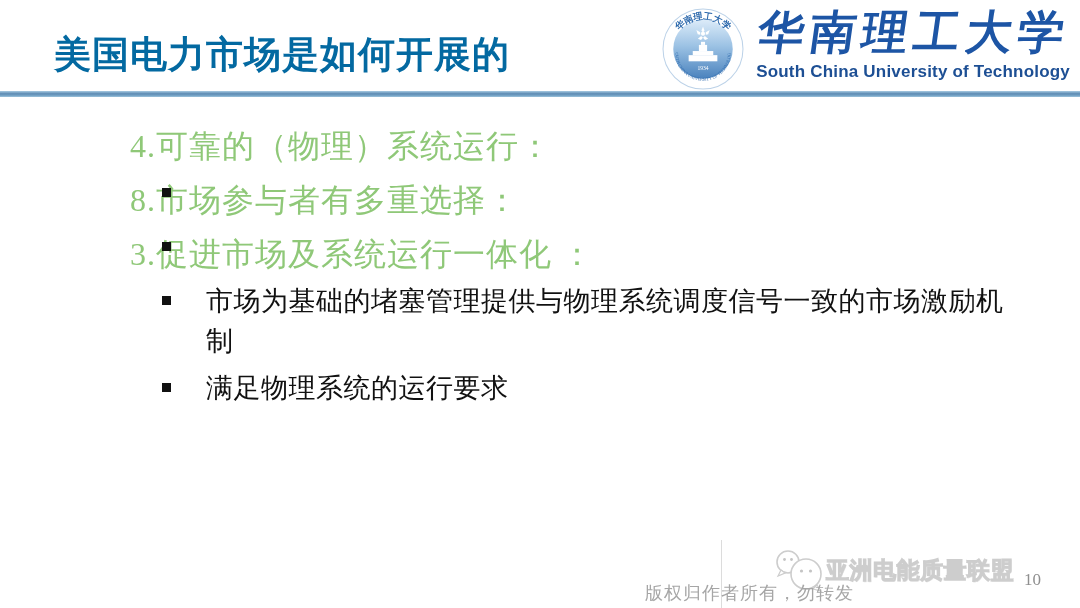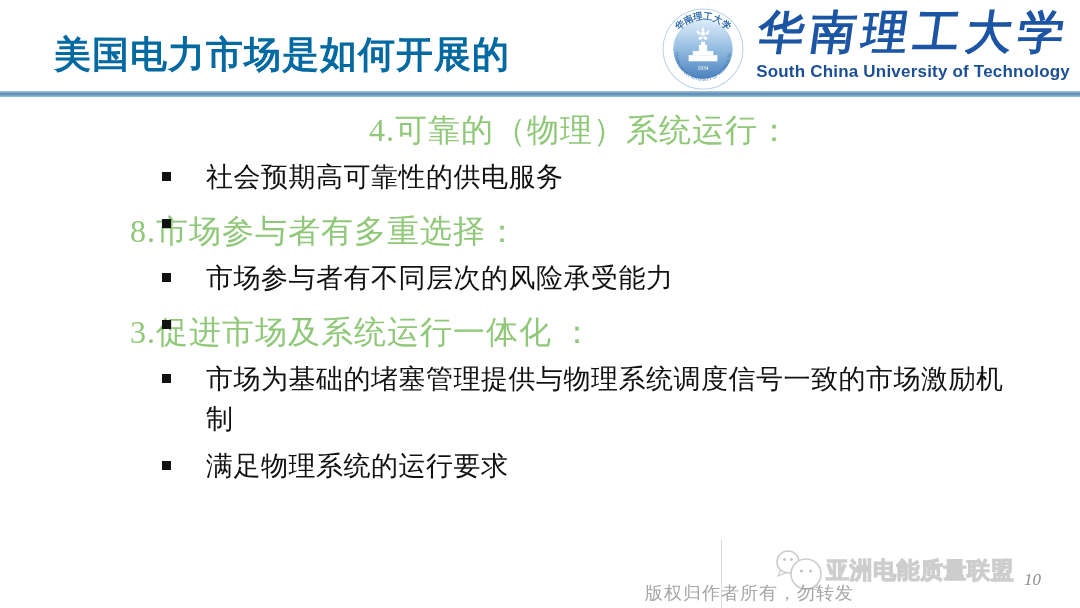--- a/index.html
+++ b/index.html
@@ -30,21 +30,21 @@
   }
   .divider { position:absolute; left:0; top:91px; width:1080px; height:6px;
     background:linear-gradient(to bottom,#a8cbe2 0%,#5f8cb4 45%,#6d9cc0 70%,#9dc3dc 100%); }
 
   
   .content { position:absolute; left:130px; top:110px; width:900px; }
   .section-heading {
     font-size:32px; color:#8fc878; line-height:40px; letter-spacing:1px;
     margin-top:14px; white-space:nowrap;
   }
-  .section-heading.first { margin-top:0;text-align:center; }
+  .section-heading.first { margin-top:16px; }
   .bullet-row { position:relative; margin-top:7px; padding-left:76px; }
   .bullet-square {
     position:absolute; left:32px; top:15px; width:9px; height:9px; background:#111111;
   }
   .bullet-text { font-size:27px; color:#111111; line-height:40px; max-width:800px; letter-spacing:0.5px; }
 
   
   .watermark-box {
     position:absolute; left:721px; top:540px; width:359px; height:68px;
     background:#ffffff; border-left:1px solid #dcdcdc;
@@ -59,21 +59,21 @@
     text-shadow:0.5px 0.5px 0 #e8e8e8;
   }
 
   
   .footer-copyright {
     position:absolute; left:645px; top:581px;
     font-size:18px; color:#a6a6a6; letter-spacing:1px;
   }
   .page-number {
     position:absolute; left:1024px; top:570px;
-    font-size:17px; color:#8f8f8f;font-style:italic;
+    font-size:17px; color:#8f8f8f;
   }
 </style>
 </head>
 <body>
 
 <div class="slide">
 
   <div class="header">
     <div class="slide-title">美国电力市场是如何开展的</div>
 
@@ -122,30 +122,25 @@
     </div>
   </div>
 
   <div class="divider"></div>
 
   <div class="content">
 
     <div class="section-heading first">4.可靠的（物理）系统运行：</div>
     <div class="bullet-row">
       <span class="bullet-square"></span>
-      <div class="bullet-text">社会预期高可靠性的供电服务</div>
-    </div>
-    <div class="bullet-row">
-      <span class="bullet-square"></span>
     </div>
 
     <div class="section-heading">8.市场参与者有多重选择：</div>
     <div class="bullet-row">
       <span class="bullet-square"></span>
-      <div class="bullet-text">市场参与者有不同层次的风险承受能力</div>
     </div>
     <div class="bullet-row">
       <span class="bullet-square"></span>
     </div>
 
     <div class="section-heading">3.促进市场及系统运行一体化 ：</div>
     <div class="bullet-row">
       <span class="bullet-square"></span>
       <div class="bullet-text">市场为基础的堵塞管理提供与物理系统调度信号一致的市场激励机制</div>
     </div>

